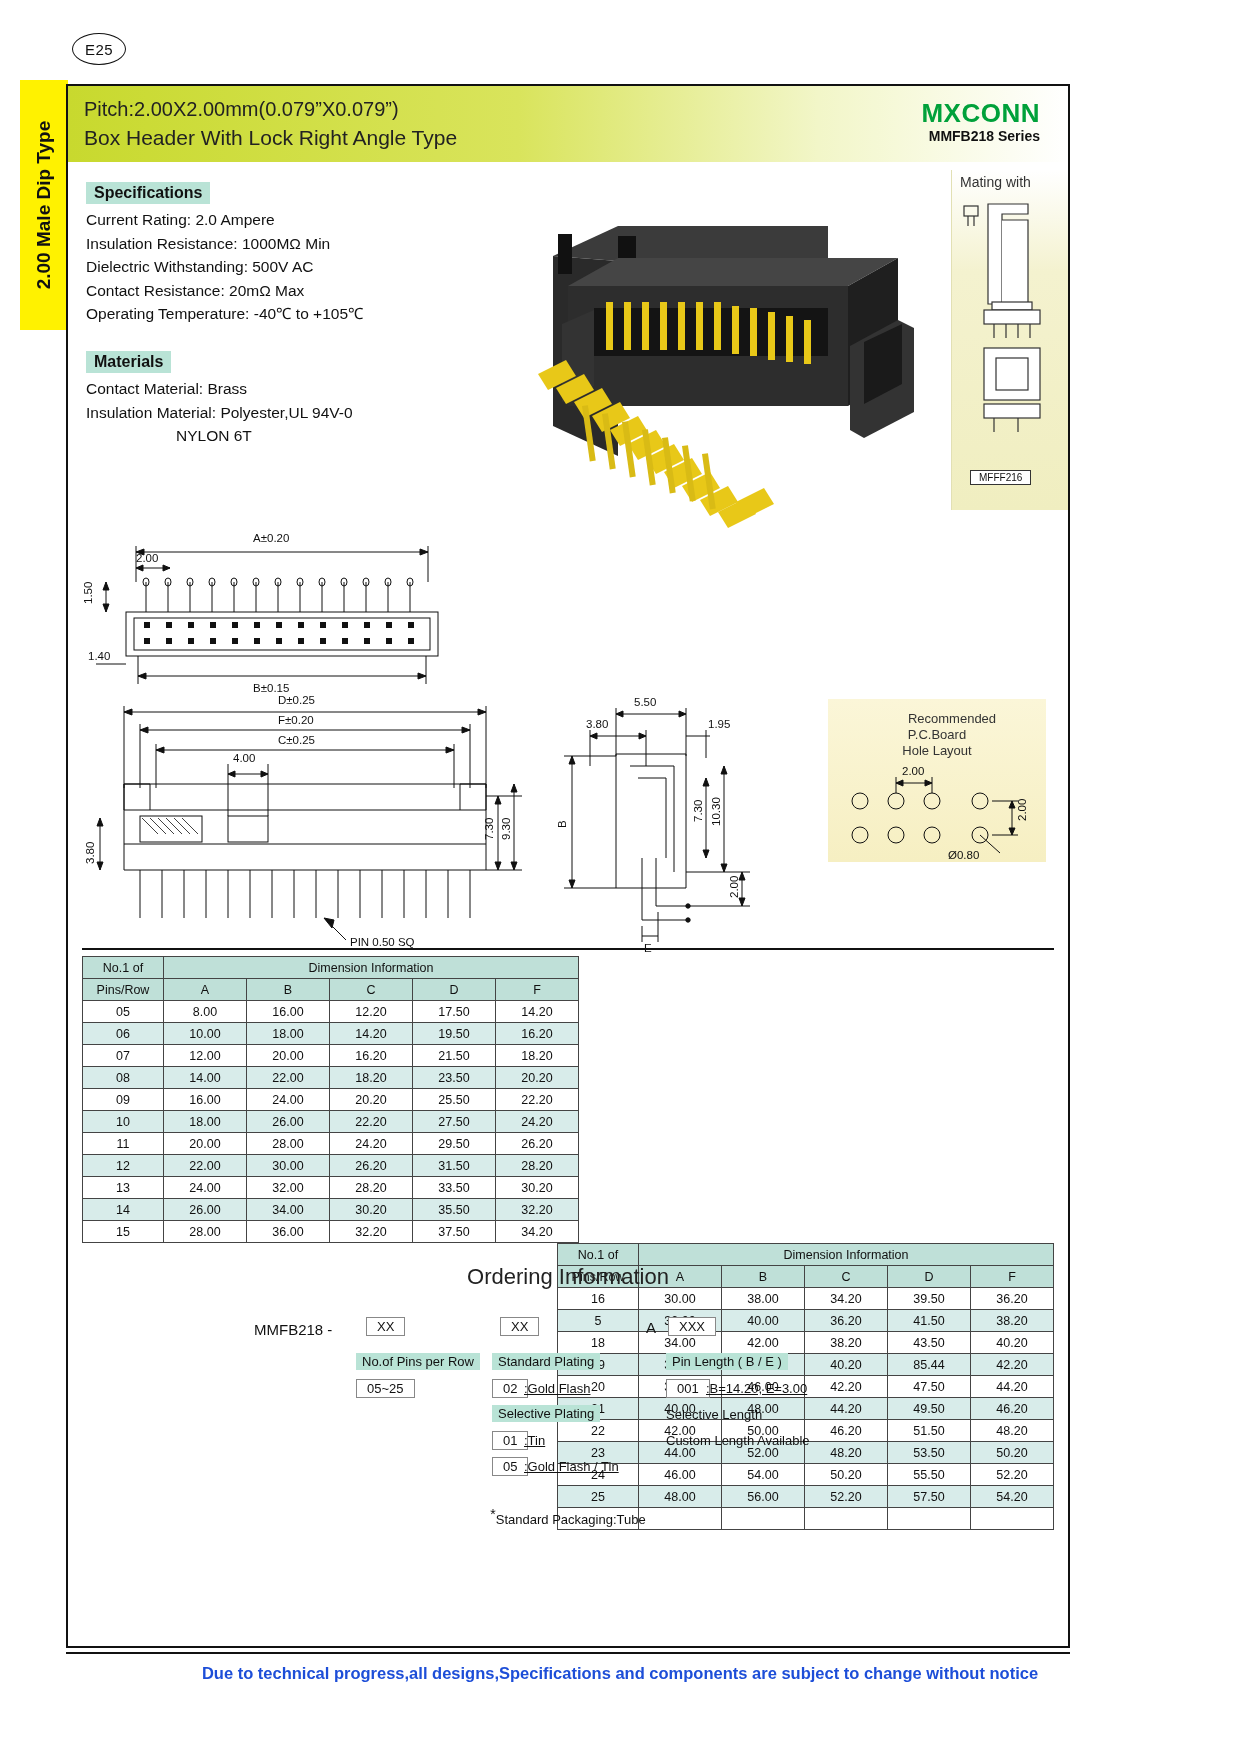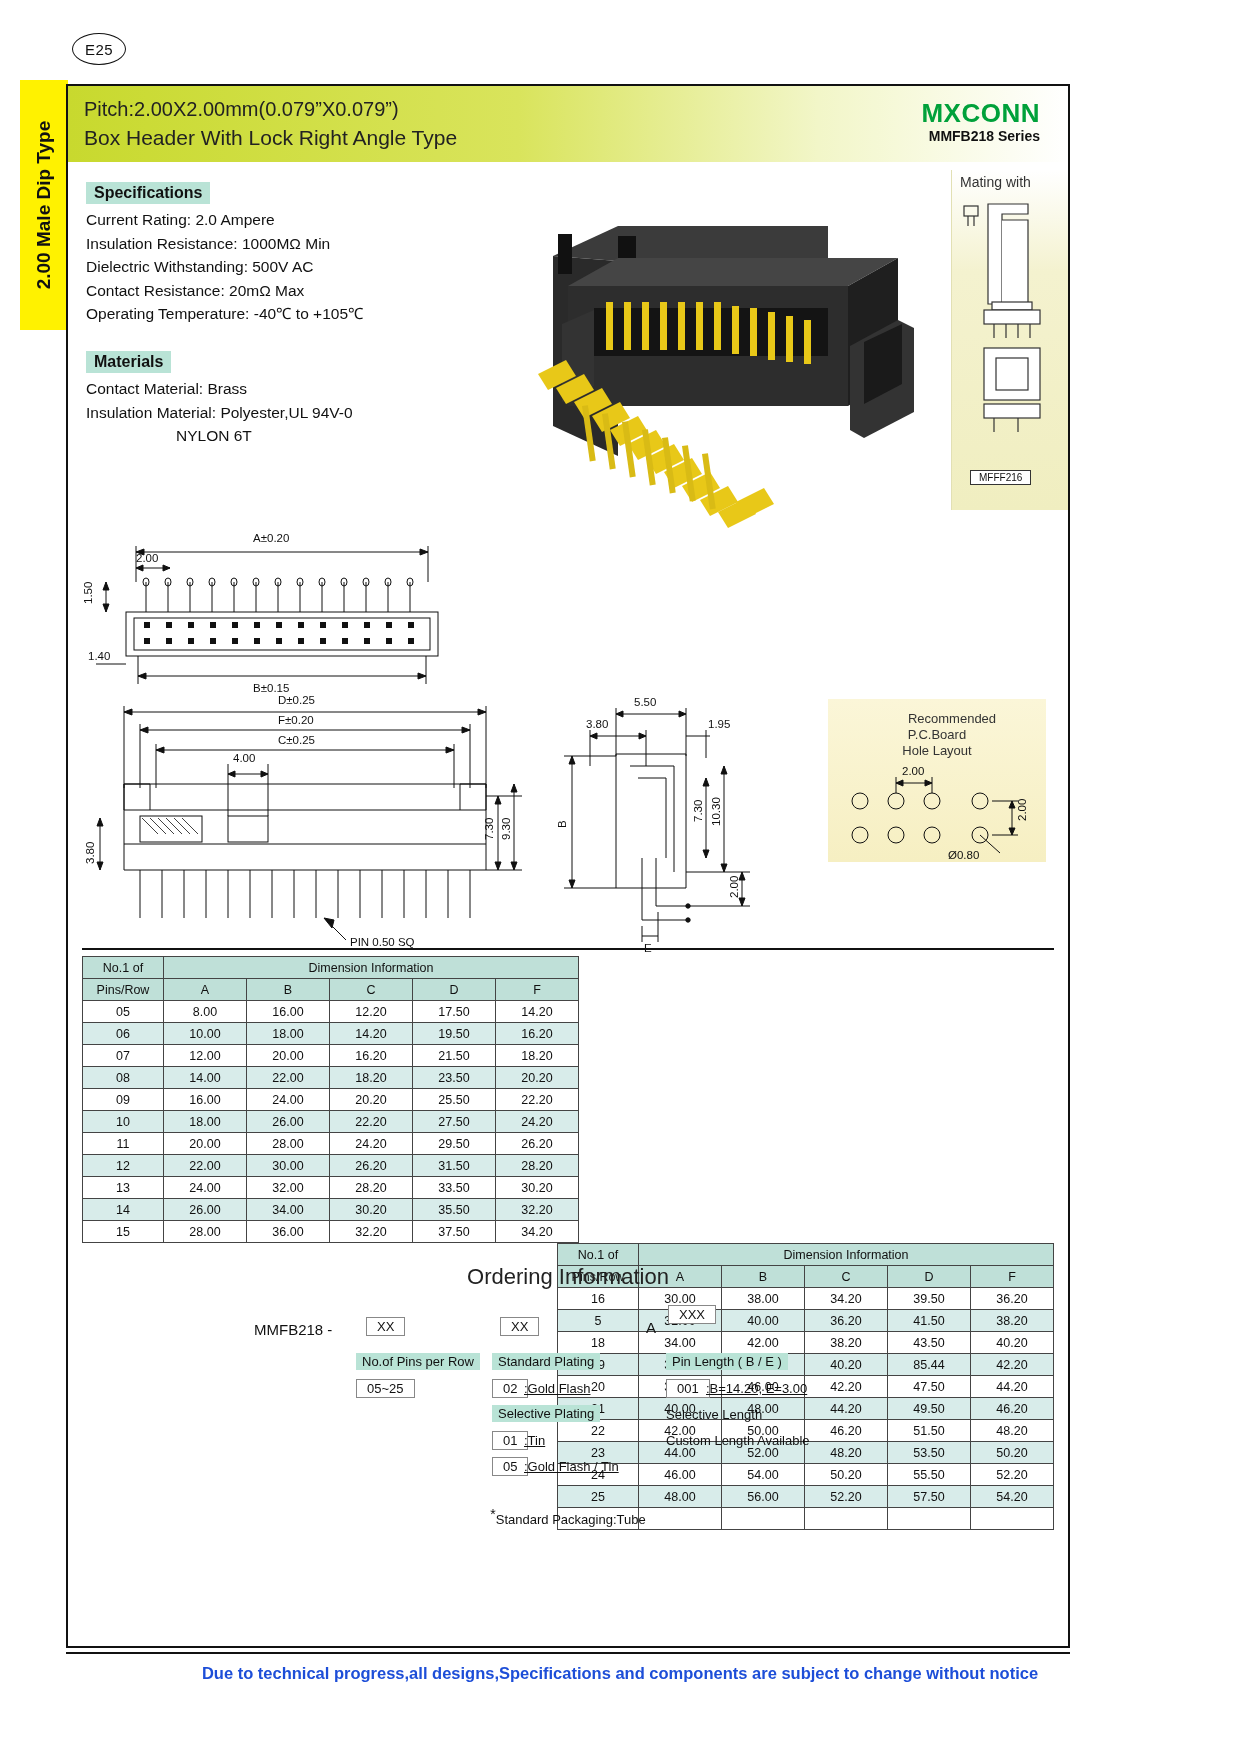--- a/index.html
+++ b/index.html
@@ -694,21 +694,21 @@
         </table>
       <div style="clear:both;"></div>
     </div>
 
     <div class="ord-title">Ordering Information</div>
     <div class="ord">
       <div style="position:absolute;left:186px;top:20px;font-size:15px;">MMFB218 -</div>
       <div class="chip" style="position:absolute;left:298px;top:16px;">XX</div>
       <div class="chip" style="position:absolute;left:432px;top:16px;">XX</div>
       <div style="position:absolute;left:578px;top:18px;font-size:15px;">A</div>
-      <div class="chip" style="position:absolute;left:600px;top:4px;">XXX</div>
+      <div class="chip" style="position:absolute;left:600px;top:16px;">XXX</div>
 
       <div class="tag" style="position:absolute;left:288px;top:52px;">No.of Pins per Row</div>
       <div class="chip" style="position:absolute;left:288px;top:78px;">05~25</div>
 
       <div class="tag" style="position:absolute;left:424px;top:52px;">Standard Plating</div>
       <div class="chip" style="position:absolute;left:424px;top:78px;">02</div>
       <div style="position:absolute;left:456px;top:80px;text-decoration:underline;">:Gold Flash</div>
       <div class="tag" style="position:absolute;left:424px;top:104px;">Selective Plating</div>
       <div class="chip" style="position:absolute;left:424px;top:130px;">01</div>
       <div style="position:absolute;left:456px;top:132px;text-decoration:underline;">:Tin</div>

